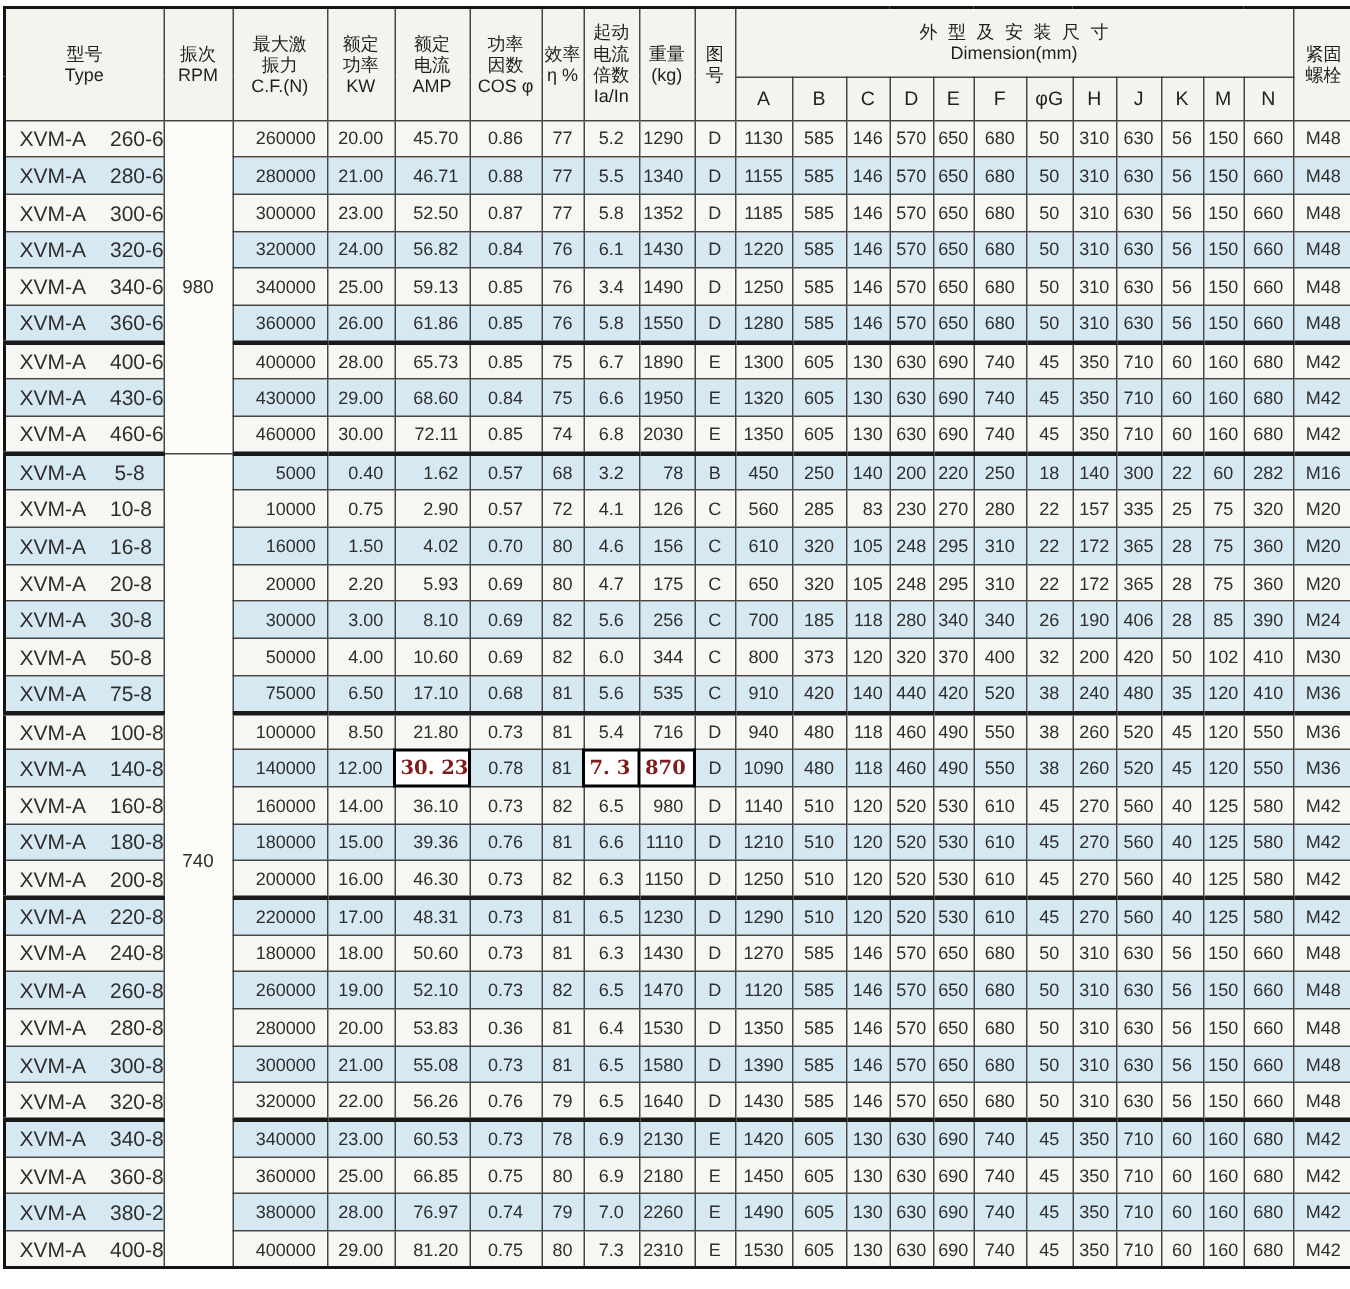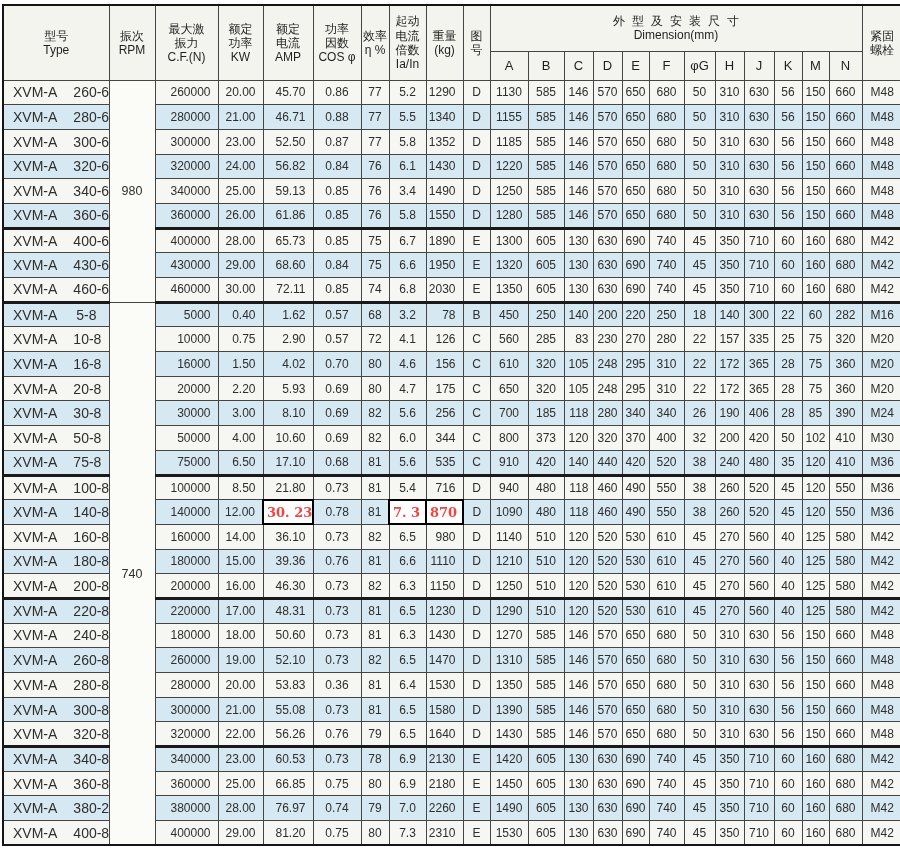--- a/index.html
+++ b/index.html
@@ -14,21 +14,21 @@
   .ln{display:block;text-align:center;}
   .dimhdr .ln.cjk{letter-spacing:7px;text-indent:7px;text-align:center;}
   tbody tr{height:24.7px;}
   tbody td{font-size:12px;text-align:center;background:#f6f6f2;vertical-align:middle;}
   tbody tr.blue td{background:#d6e8f1;}
   td.rpm{background:#fbfbf8 !important;font-size:12.5px;}
   td.ra{text-align:right;padding-right:7px;}
   td.dim-2{text-align:right;padding-right:4px;}
   tr.gend td{border-bottom:3px solid #1a1a1a;}
   td.typecell .tflex{display:flex;justify-content:space-between;padding:0 12px 0 9px;font-size:14px;gap:16px;}
-  td.patched{background:#ffffff !important;border:2px solid #000;font-family:"DejaVu Serif",serif;font-weight:700;font-size:13px;color:#ef4444;text-align:left;padding-left:3px;}
+  td.patched{background:#ffffff !important;border:2px solid #000;font-family:"DejaVu Serif",serif;font-weight:700;font-size:13px;color:#7f1d1d;text-align:left;padding-left:3px;}
   td.fig{font-size:12px;}
 </style>
 </head>
 <body>
 
 <div class="wrap">
 <table>
   <colgroup>
     <col style="width:106px">
         <col style="width:46px">
@@ -804,21 +804,21 @@
             </div>
           </td>
           <td class="ra">260000</td>
           <td class="ra">19.00</td>
           <td class="ra">52.10</td>
           <td>0.73</td>
           <td>82</td>
           <td>6.5</td>
           <td class="ra">1470</td>
           <td class="fig">D</td>
-          <td class="dim-0">1310</td>
+          <td class="dim-0">1120</td>
           <td class="dim-1">585</td>
           <td class="dim-2">146</td>
           <td class="dim-3">570</td>
           <td class="dim-4">650</td>
           <td class="dim-5">680</td>
           <td class="dim-6">50</td>
           <td class="dim-7">310</td>
           <td class="dim-8">630</td>
           <td class="dim-9">56</td>
           <td class="dim-10">150</td>

